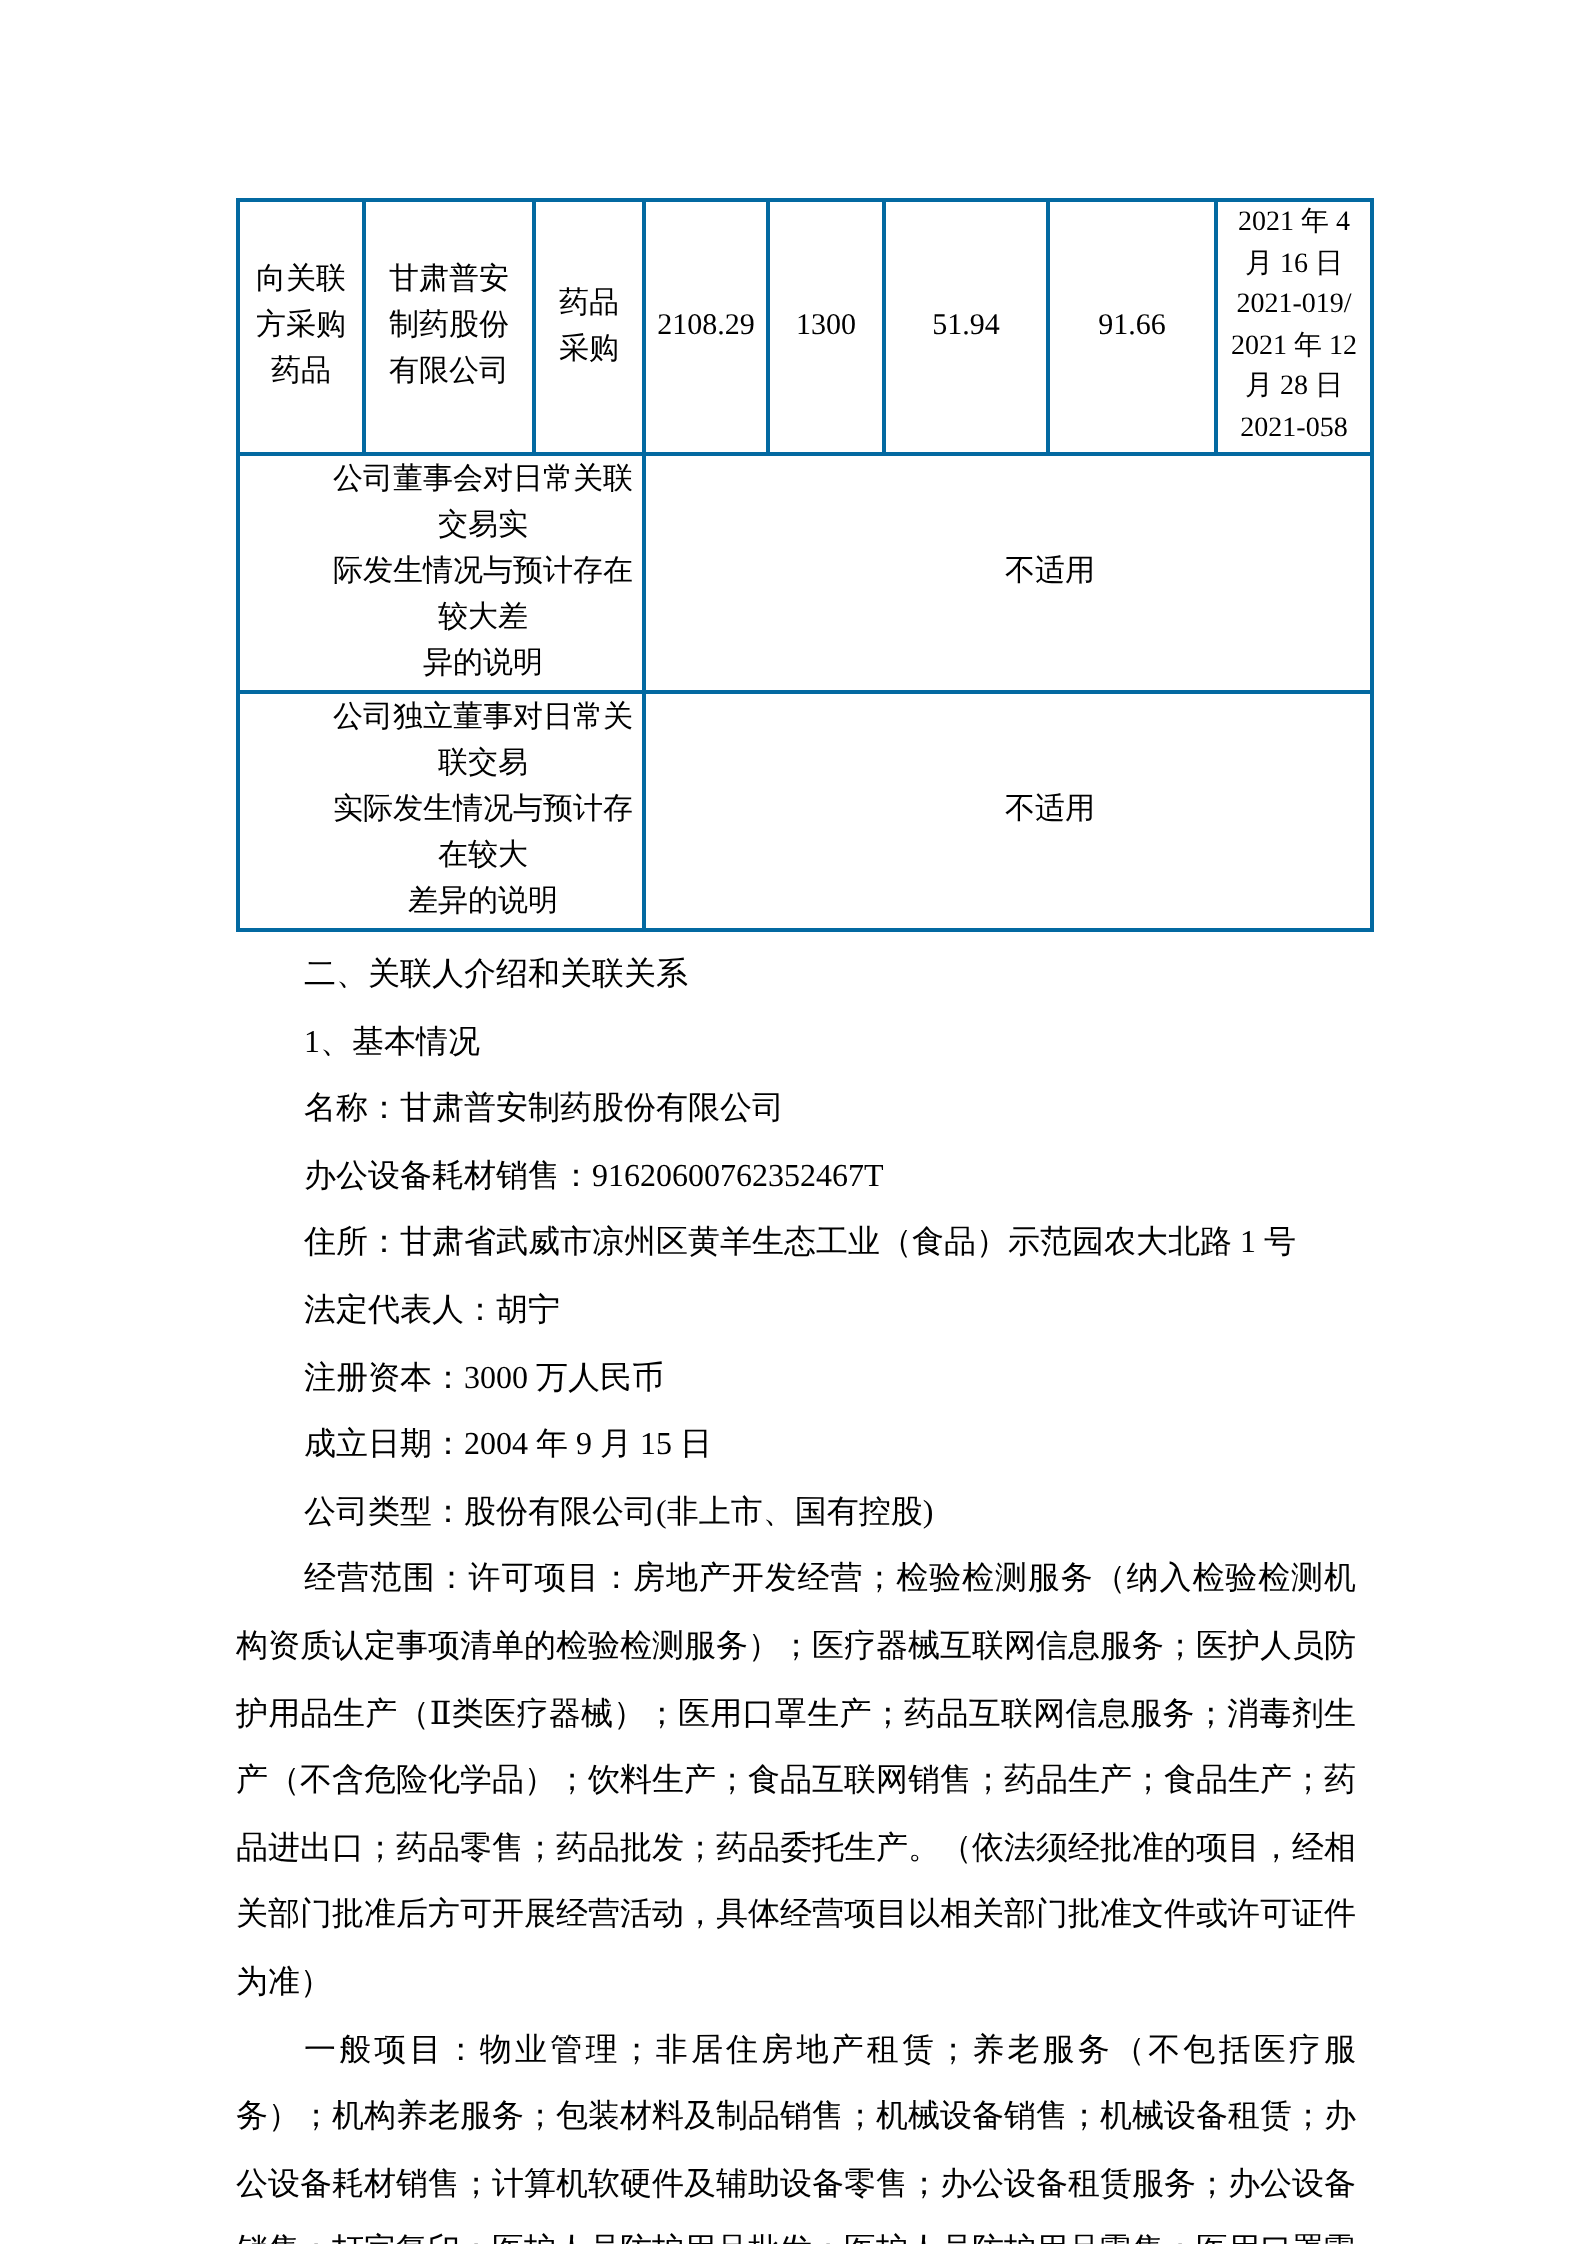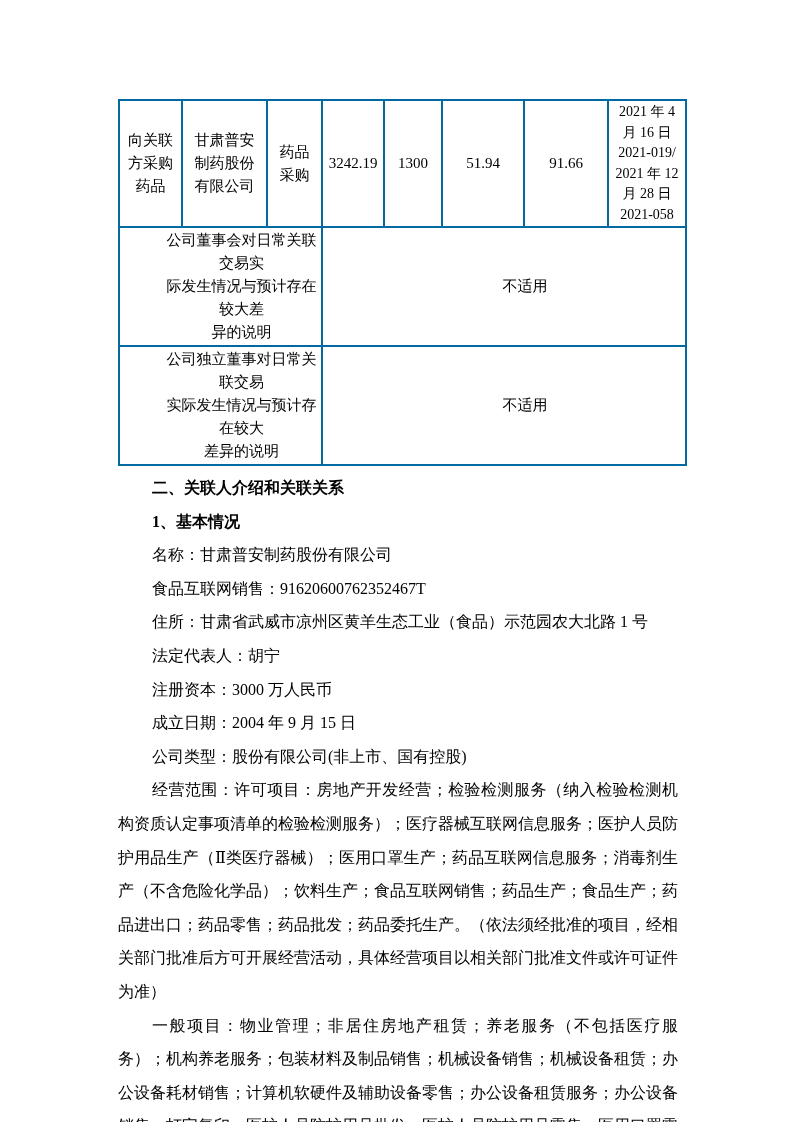--- a/index.html
+++ b/index.html
@@ -54,21 +54,21 @@
     line-height: 33.6px;
     text-align: justify;
   }
   .textblock h2, .textblock h3, .textblock p {
     margin: 0;
     padding: 0;
     font-size: 16px;
     font-weight: normal;
     text-indent: 34px;
   }
-  .textblock h2, .textblock h3 { font-weight: bold; }
+  .textblock h2, .textblock h3 { font-weight: normal; }
 </style>
 </head>
 <body>
 
 <div class="page">
 
   <table class="doc-table">
     <colgroup>
       <col style="width:63px">
       <col style="width:85px">
@@ -82,21 +82,21 @@
     <tbody>
       <tr class="r1">
         <td class="pre">向关联
 方采购
 药品</td>
         <td class="pre">甘肃普安
 制药股份
 有限公司</td>
         <td class="pre">药品
 采购</td>
-        <td>3242.19</td>
+        <td>2108.29</td>
         <td>1300</td>
         <td>51.94</td>
         <td>91.66</td>
         <td class="pre date-cell">2021 年 4
 月 16 日
 2021-019/
 2021 年 12
 月 28 日
 2021-058</td>
       </tr>
@@ -112,21 +112,21 @@
 差异的说明</td>
         <td colspan="5" class="na-cell">不适用</td>
       </tr>
     </tbody>
   </table>
 
   <div class="textblock">
     <h2>二、关联人介绍和关联关系</h2>
     <h3>1、基本情况</h3>
     <p>名称：甘肃普安制药股份有限公司</p>
-    <p>食品互联网销售：91620600762352467T</p>
+    <p>办公设备耗材销售：91620600762352467T</p>
     <p>住所：甘肃省武威市凉州区黄羊生态工业（食品）示范园农大北路 1 号</p>
     <p>法定代表人：胡宁</p>
     <p>注册资本：3000 万人民币</p>
     <p>成立日期：2004 年 9 月 15 日</p>
     <p>公司类型：股份有限公司(非上市、国有控股)</p>
     <p>经营范围：许可项目：房地产开发经营；检验检测服务（纳入检验检测机构资质认定事项清单的检验检测服务）；医疗器械互联网信息服务；医护人员防护用品生产（Ⅱ类医疗器械）；医用口罩生产；药品互联网信息服务；消毒剂生产（不含危险化学品）；饮料生产；食品互联网销售；药品生产；食品生产；药品进出口；药品零售；药品批发；药品委托生产。（依法须经批准的项目，经相关部门批准后方可开展经营活动，具体经营项目以相关部门批准文件或许可证件为准）</p>
     <p>一般项目：物业管理；非居住房地产租赁；养老服务（不包括医疗服务）；机构养老服务；包装材料及制品销售；机械设备销售；机械设备租赁；办公设备耗材销售；计算机软硬件及辅助设备零售；办公设备租赁服务；办公设备销售；打字复印；医护人员防护用品批发；医护人员防护用品零售；医用口罩零售；医</p>
   </div>
 
 </div>

